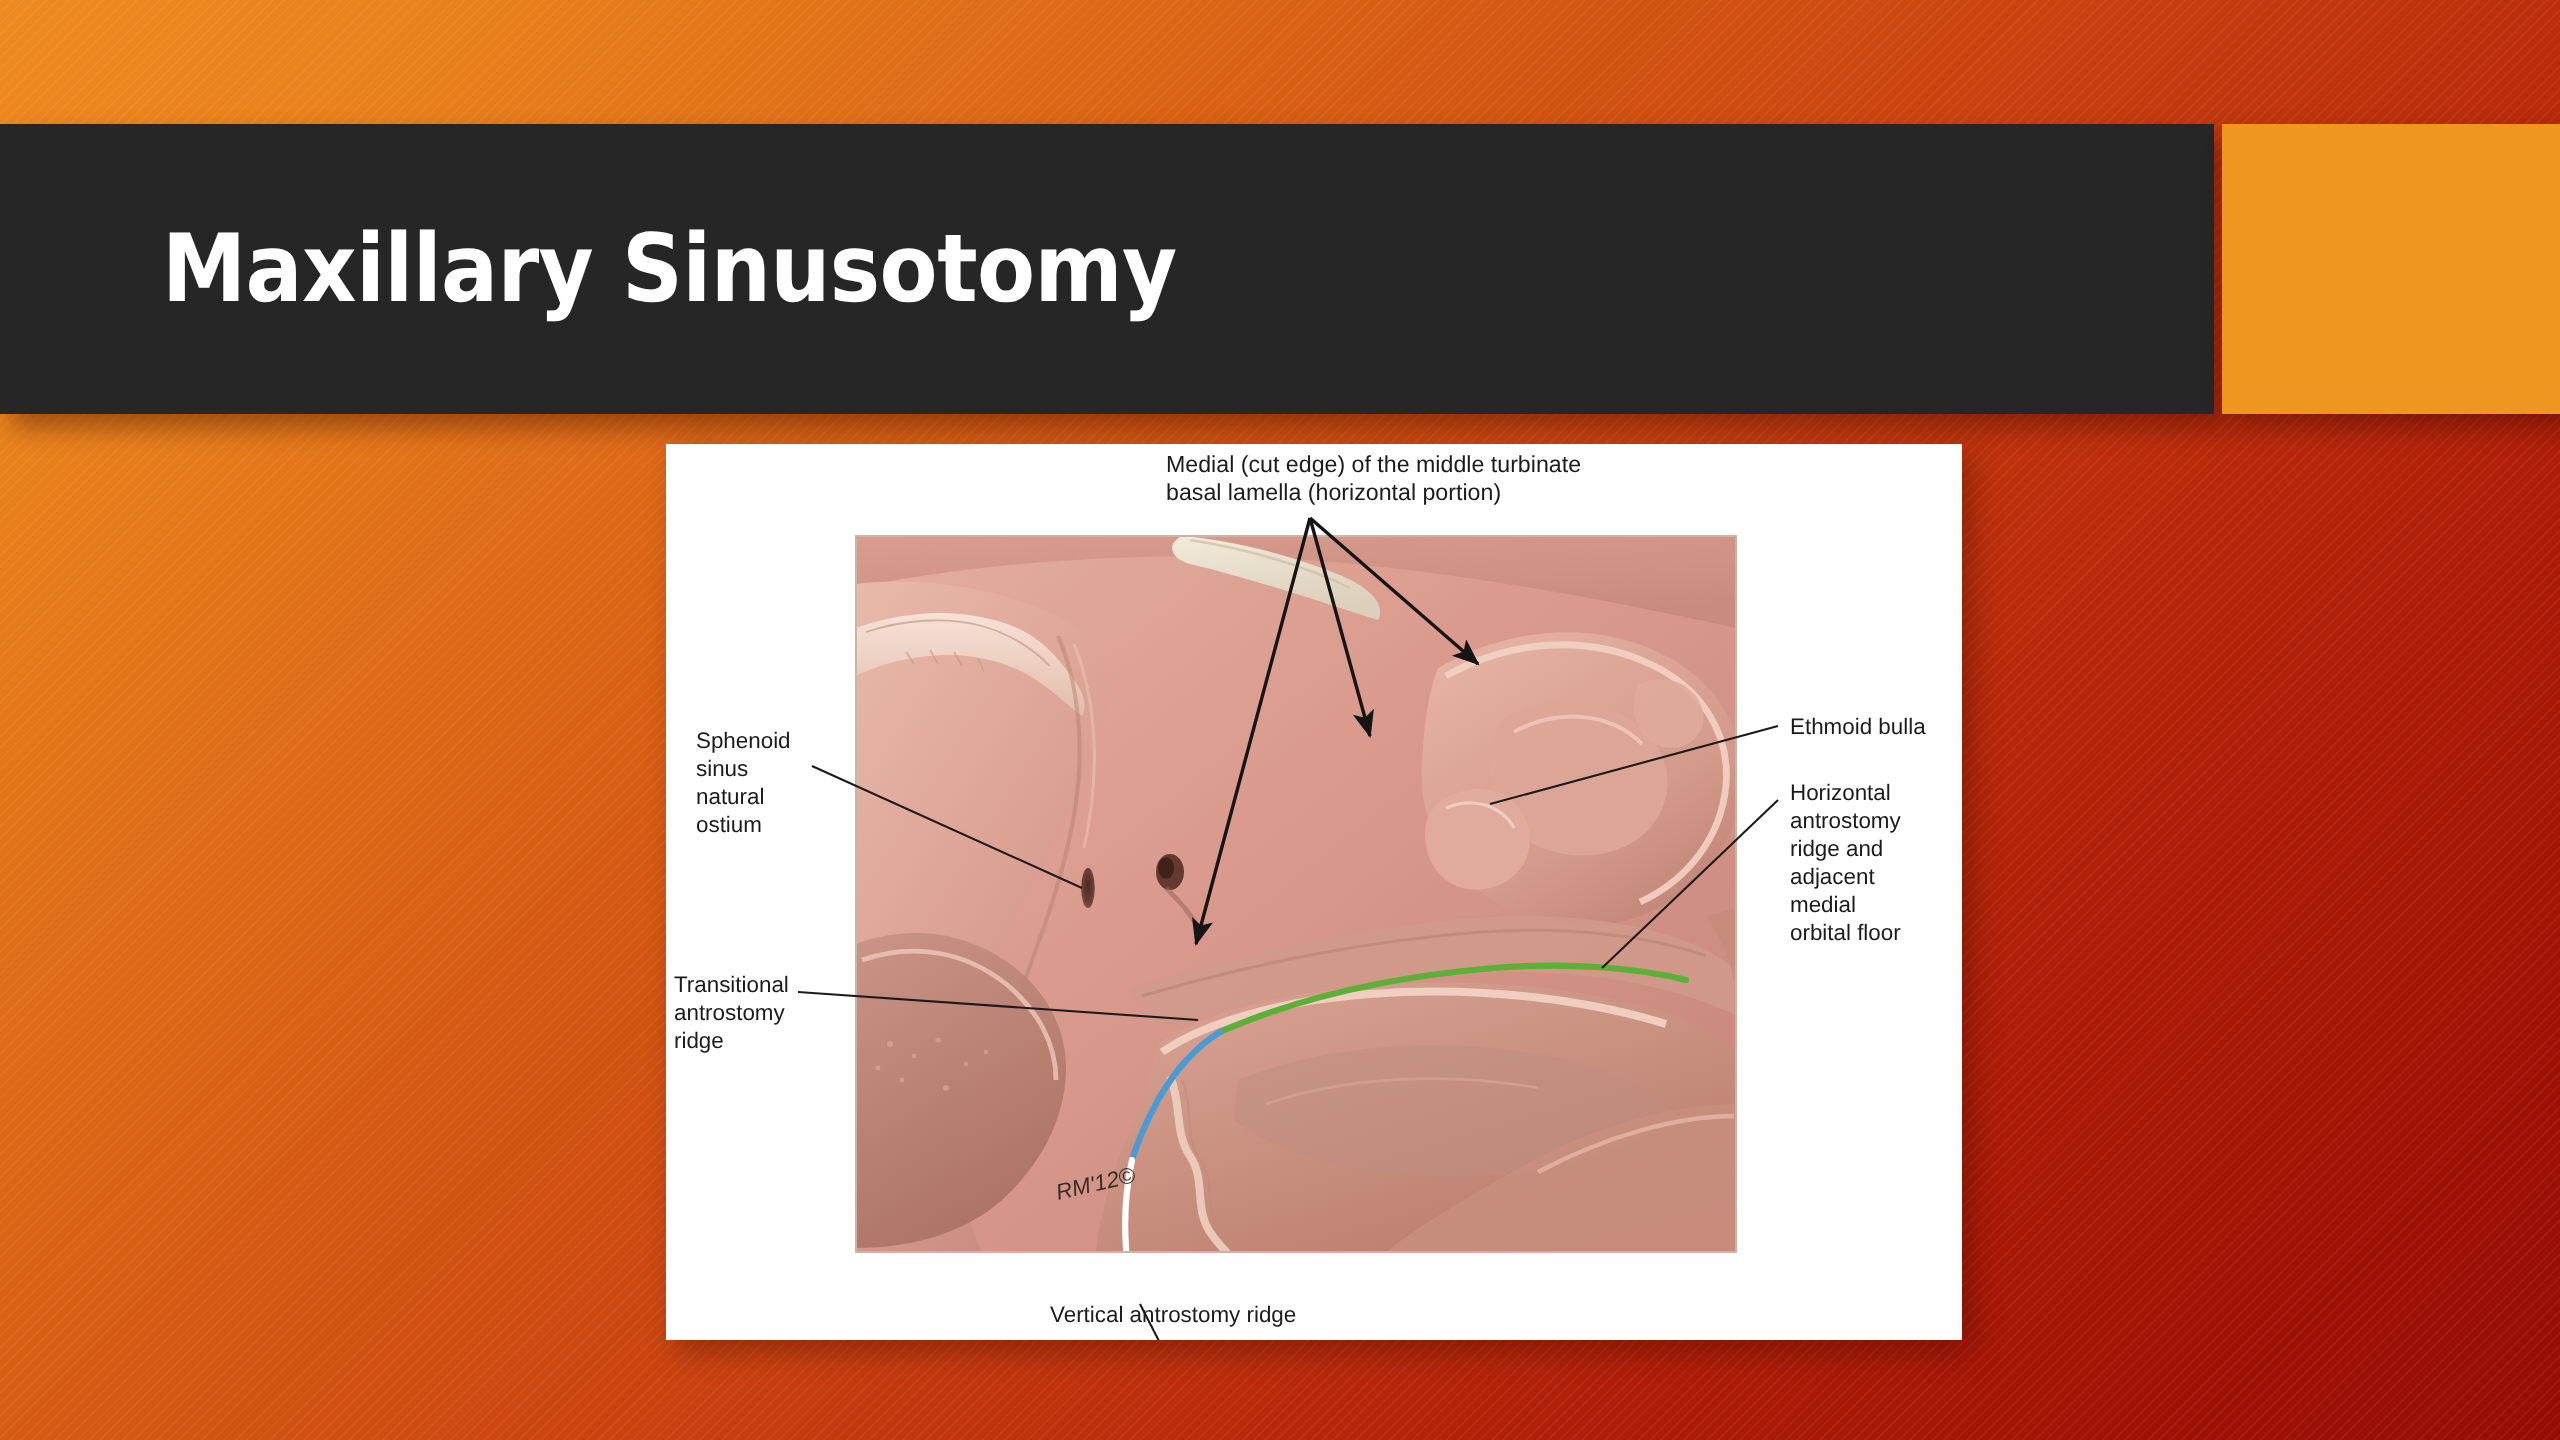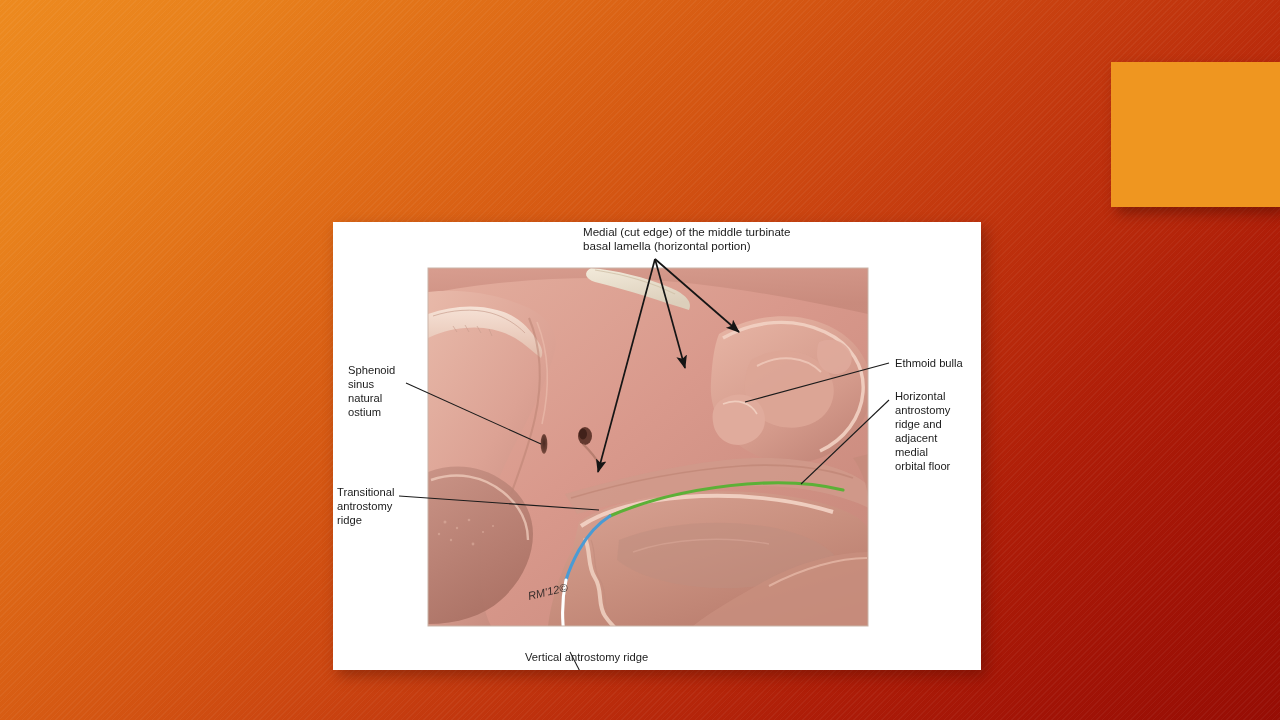--- a/index.html
+++ b/index.html
@@ -97,20 +97,23 @@
   .arrow-line { stroke: #151515; stroke-width: 1.7; fill: none; }
 </style>
 </head>
 <body>
 
 <div id="slide">
 
   <div class="bg-base"></div>
   <div class="bg-texture"></div>
 
+  <div class="title-bar">
+    <div class="title-text">Maxillary Sinusotomy</div>
+  </div>
 
   <div class="accent-block"></div>
 
   <div class="picture-frame">
     <svg class="figure-svg" width="648" height="448" viewBox="0 0 648 448">
       <defs>
 
         <linearGradient id="gTissueMain" x1="0" y1="0" x2="1" y2="1">
           <stop offset="0%" stop-color="#E3AE9E"></stop>
           <stop offset="45%" stop-color="#D9998C"></stop>

